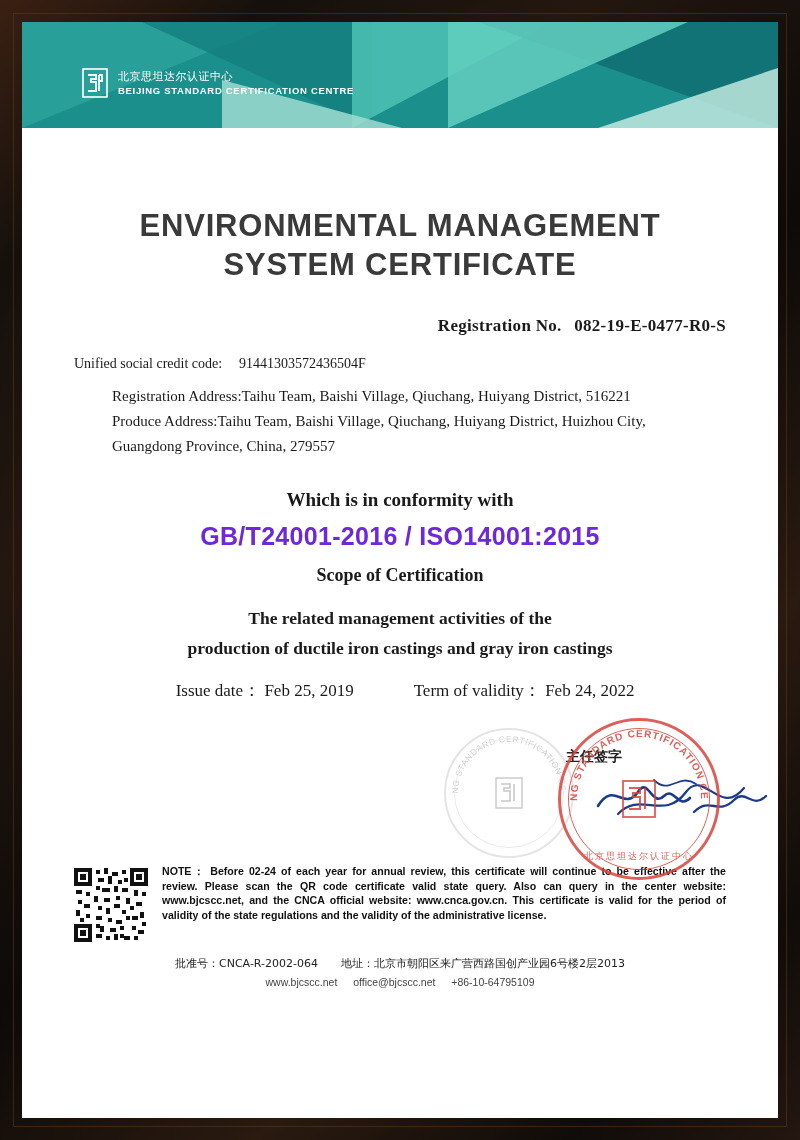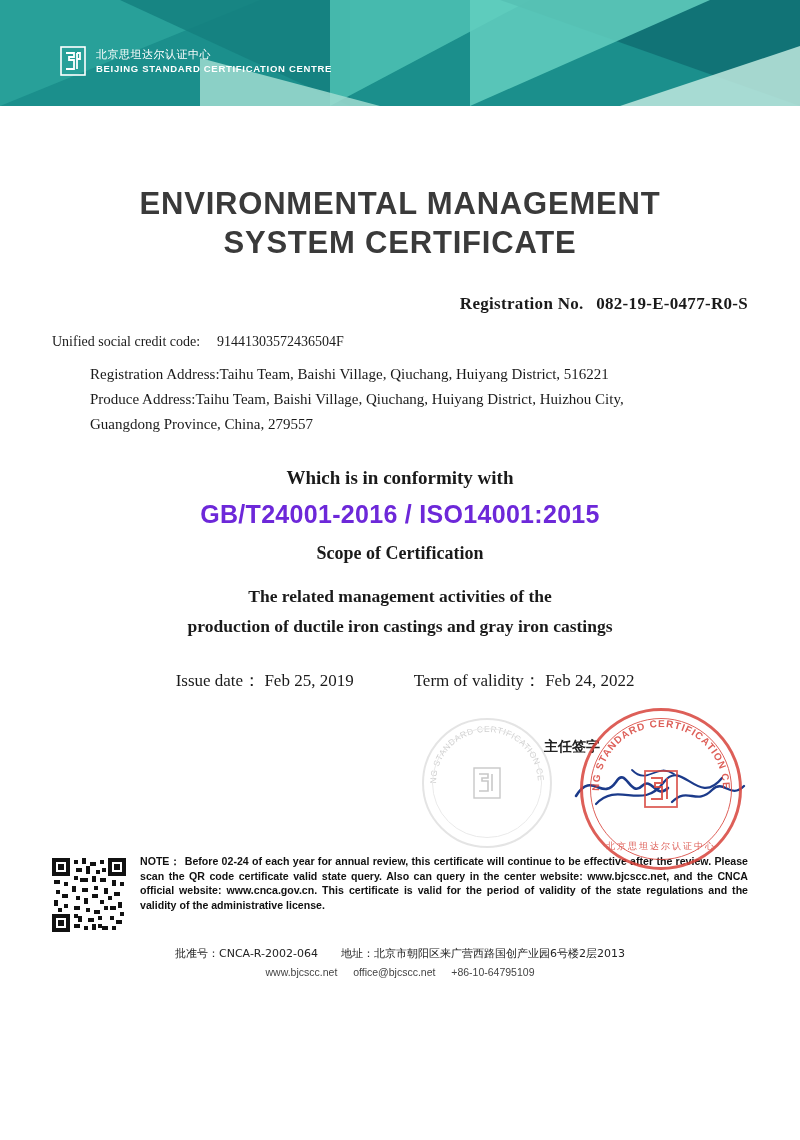--- a/index.html
+++ b/index.html
@@ -14,20 +14,21 @@
     font-family: "Liberation Serif", serif;
   }
 
   .frame {
     position: absolute;
     left: 0; top: 0;
     width: 800px;
     height: 1140px;
     background: linear-gradient(135deg, #3a2012 0%, #15100c 14%, #241710 30%, #0d0a08 52%, #2a1a10 72%, #100c09 88%, #241610 100%);
     box-sizing: border-box;
+    padding: 22px;
   }
   .frame-inner-line {
     position: absolute;
     left: 13px; top: 13px; right: 13px; bottom: 13px;
     border: 1px solid #5a3a22;
     opacity: .55;
     pointer-events: none;
   }
 
   .page {
@@ -170,21 +171,21 @@
     font-size: 17.5px;
     line-height: 30px;
     margin-top: 17px;
   }
 
   .dates {
     display: flex;
     justify-content: center;
     gap: 60px;
     font-size: 17px;
-    margin-top: 28px;
+    margin-top: 16px;
     padding-left: 10px;
   }
 
   
   .sign-area {
     position: relative;
     height: 120px;
     margin-top: 24px;
   }
   .watermark-seal {

